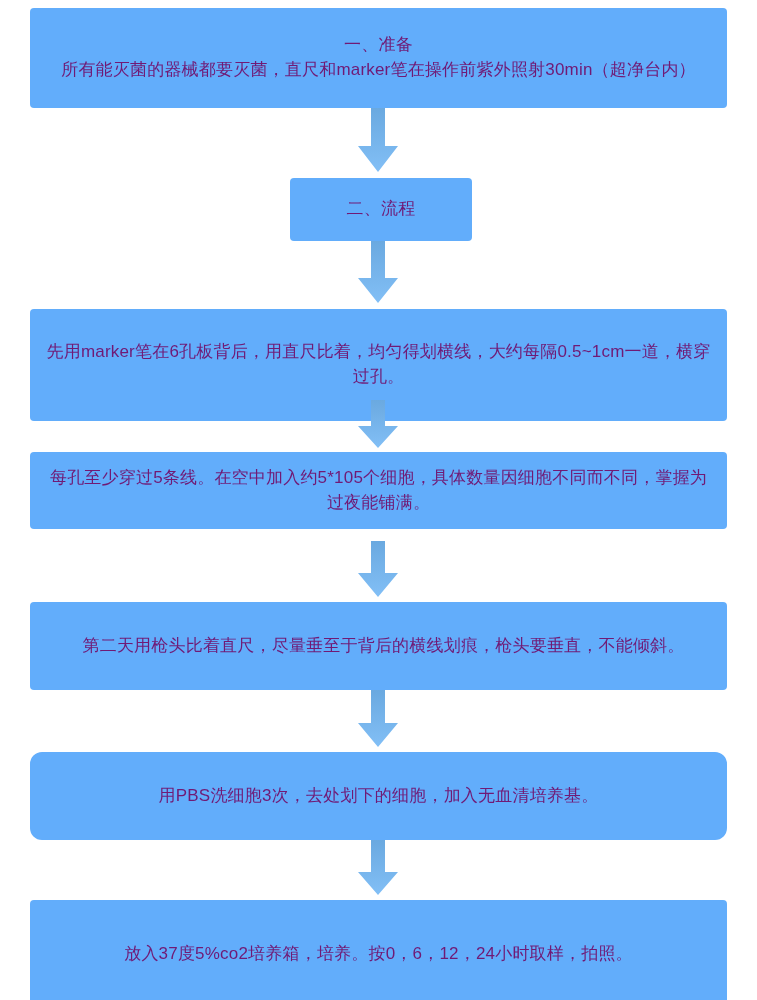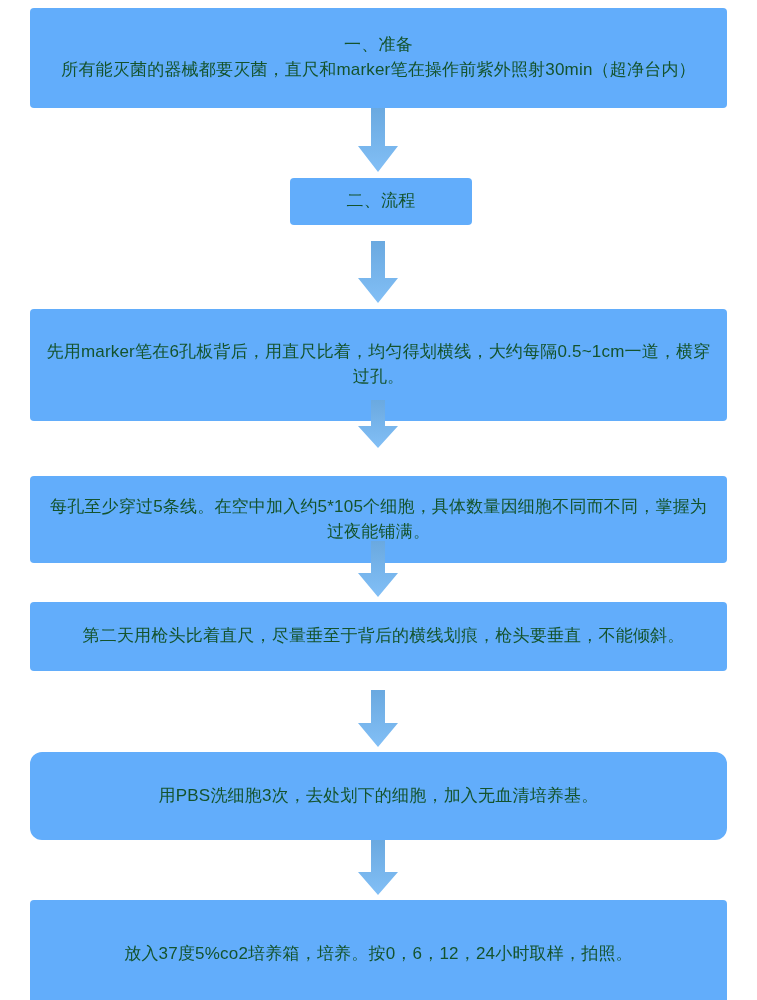--- a/index.html
+++ b/index.html
@@ -17,21 +17,21 @@
     position: relative;
     width: 757px;
     height: 1000px;
     background: #ffffff;
   }
   .node {
     position: absolute;
     box-sizing: border-box;
     background: #62adfb;
     border-radius: 4px;
-    color: #14532d;
+    color: #701a75;
     display: flex;
     align-items: center;
     justify-content: center;
     text-align: center;
     line-height: 1.45;
     font-size: 17px;
     letter-spacing: 0.2px;
     padding: 4px 14px;
     -webkit-font-smoothing: antialiased;
   }
@@ -43,24 +43,24 @@
   .node-wide {
     left: 30px;
     width: 697px;
   }
   .node-narrow {
     left: 290px;
     width: 182px;
   }
   
   #node-0 { top: 8px;   height: 100px; }
-  #node-1 { top: 178px; height: 47px; }
+  #node-1 { top: 178px; height: 63px; }
   #node-2 { top: 309px; height: 112px; }
-  #node-3 { top: 476px; height: 87px; }
-  #node-4 { top: 602px; height: 69px; padding-left: 24px; }
+  #node-3 { top: 452px; height: 77px; }
+  #node-4 { top: 602px; height: 88px; padding-left: 24px; }
   #node-5 { top: 752px; height: 88px; border-radius: 12px; }
   #node-6 { top: 900px; height: 109px; }
 
   .arrow {
     position: absolute;
     width: 48px;
     left: 354px;
   }
   .arrow svg { display: block; width: 100%; height: 100%; }
 

